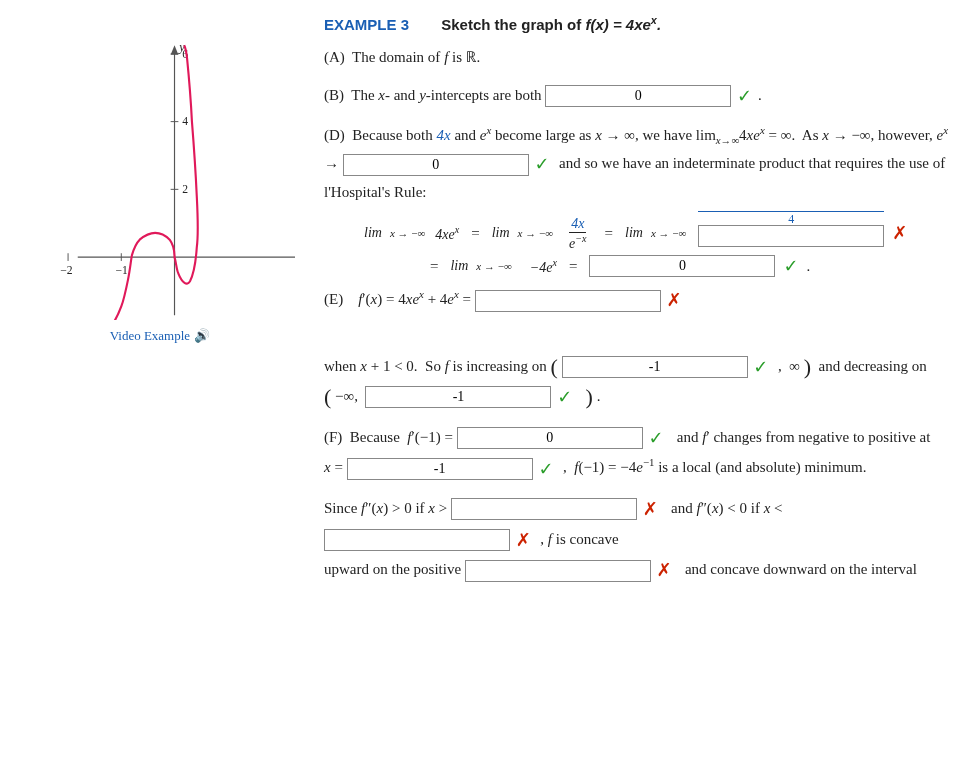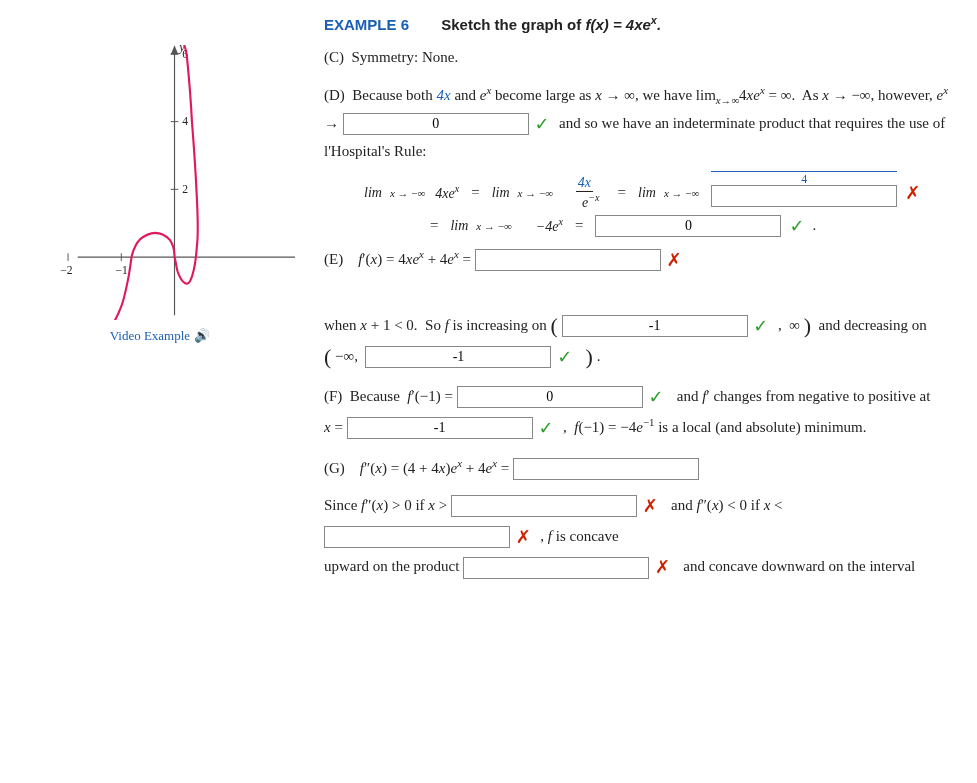--- a/index.html
+++ b/index.html
@@ -94,21 +94,20 @@
       font-style: italic;
     }
     .fraction .num {
       border-bottom: 1px solid #222;
       padding: 0 2px;
       font-size: 14px;
     }
     .fraction .den {
       padding: 0 2px;
       font-size: 14px;
-      margin-left: 13px;
     }
     sup { font-size: 0.72em; }
     sub { font-size: 0.72em; }
     .paren-large {
       font-size: 22px;
       vertical-align: middle;
       line-height: 1;
     }
     .limit-line {
       display: flex;
@@ -178,29 +177,35 @@
   </div>
   <div class="video-example">
     <span>Video Example</span>
     <span>🔊</span>
   </div>
 </div>
 
 <div class="right-panel">
 
   <div class="example-title">
-    <span style="color:#1a5fb4;">EXAMPLE 6</span>
+    <span style="color:#1a5fb4;">EXAMPLE 3</span>
     <span style="margin-left:28px;">Sketch the graph of <span style="font-style:italic;"><i>f</i>(<i>x</i>) = 4<i>xe</i><sup><i>x</i></sup>.</span></span>
   </div>
 
-
-
-  <div class="section">
-    <span>(C)&nbsp; Symmetry: None.</span>
-  </div>
+  <div class="section">
+    <span>(A)&nbsp; The domain of <i>f</i> is ℝ.</span>
+  </div>
+
+  <div class="section">
+    <span>(B)&nbsp; The <i>x</i>- and <i>y</i>-intercepts are both </span>
+    <input class="math-input narrow" value="0" readonly="" style="">
+    <span class="check-green">✓</span>
+    <span> .</span>
+  </div>
+
 
   <div class="section">
     <span>(D)&nbsp; Because both <span style="color:#1a5fb4;font-style:italic;">4x</span> and <i>e<sup>x</sup></i> become large as <i>x</i> → ∞, we have lim<sub><i>x</i>→∞</sub>4<i>xe<sup>x</sup></i> = ∞.&nbsp; As <i>x</i> → −∞, however, <i>e<sup>x</sup></i> → </span>
     <input class="math-input narrow" value="0" readonly="" style="">
     <span class="check-green">✓</span>
     <span>&nbsp;and so we have an indeterminate product that requires the use of l'Hospital's Rule:</span>
   </div>
 
   <div class="limit-table">
     <div class="limit-line">
@@ -222,21 +227,21 @@
       <span style="margin-left:6px; position:relative; display:inline-block;">
         <span style="position:absolute; top:-8px; left:0; width:100%; border-top:1px solid #1a5fb4; color:#1a5fb4; font-size:12px; text-align:center;">4</span>
         <input class="math-input med" style="margin-left: 0px; margin-top: 6px;" value="" readonly="">
       </span>
       <span class="cross-red">✗</span>
     </div>
     <div class="limit-line" style="margin-top:4px; margin-left:60px;">
       <span style="margin: 0 6px;">=</span>
       <span style="font-style:italic;font-size:14px;">lim</span>
       <span style="font-size:11px;margin-left:2px;"><i>x</i> → −∞</span>
-      <span style="font-style:italic;font-size:14px;margin-left:18px;">−4<i>e<sup>x</sup></i></span>
+      <span style="font-style:italic;font-size:14px;margin-left:12px;">−4<i>e<sup>x</sup></i></span>
       <span style="margin:0 6px;">=</span>
       <input class="math-input narrow" value="0" readonly="" style="">
       <span class="check-green">✓</span>
       <span> .</span>
     </div>
   </div>
 
 
   <div class="section">
     <span>(E)&nbsp;&nbsp;&nbsp; <i>f</i>′(<i>x</i>) = 4<i>xe<sup>x</sup></i> + 4<i>e<sup>x</sup></i> = </span>
@@ -266,30 +271,26 @@
     <input class="math-input narrow" value="0" readonly="" style="">
     <span class="check-green">✓</span>
     <span>&nbsp; and <i>f</i>′ changes from negative to positive at</span><br>
     <span><i>x</i> = </span>
     <input class="math-input narrow" value="-1" readonly="" style="">
     <span class="check-green">✓</span>
     <span>&nbsp;,&nbsp; <i>f</i>(−1) = −4<i>e</i><sup>−1</sup> is a local (and absolute) minimum.</span>
   </div>
 
   <div class="section">
-    <span>(G)&nbsp;&nbsp;&nbsp; <i>f</i>″(<i>x</i>) = (4 + 4<i>x</i>)<i>e<sup>x</sup></i> + 4<i>e<sup>x</sup></i> = </span>
-    <input class="math-input wide" value="" readonly="" style="">
-  </div>
-  <div class="section">
     <span>Since <i>f</i>″(<i>x</i>) &gt; 0 if <i>x</i> &gt; </span>
     <input class="math-input narrow" value="" readonly="" style="">
     <span class="cross-red">✗</span>
     <span>&nbsp; and <i>f</i>″(<i>x</i>) &lt; 0 if <i>x</i> &lt; </span>
     <input class="math-input narrow" value="" readonly="" style="">
     <span class="cross-red">✗</span>
     <span>&nbsp;, <i>f</i> is concave</span><br>
-    <span>upward on the product </span>
+    <span>upward on the positive </span>
     <input class="math-input med" value="" readonly="" style="">
     <span class="cross-red">✗</span>
     <span>&nbsp; and concave downward on the interval</span>
   </div>
 
 </div>
 
 </body></html>

